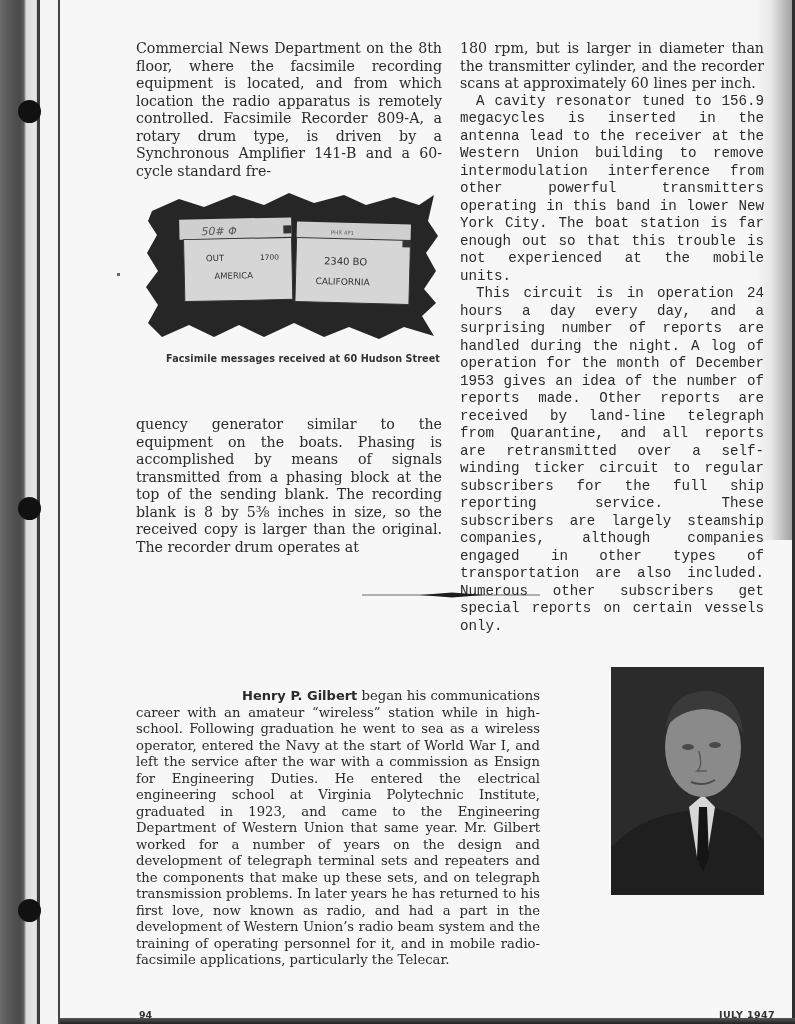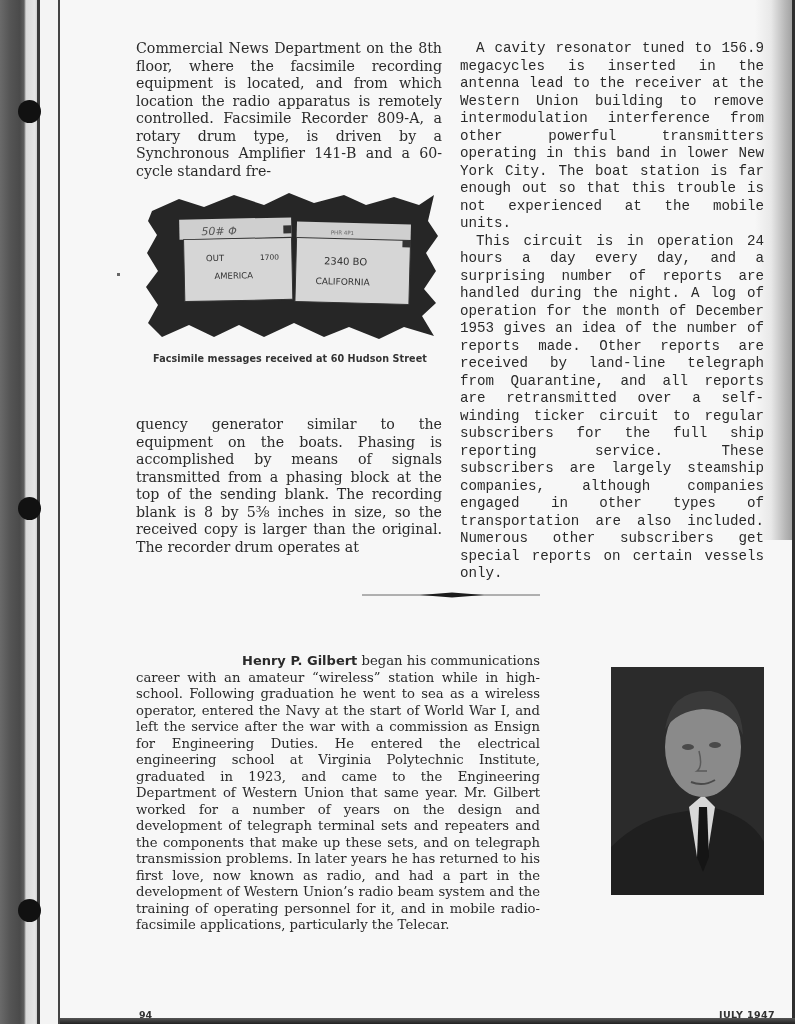--- a/index.html
+++ b/index.html
@@ -30,29 +30,29 @@
   }
   .col p { margin: 0; }
   .indent { text-indent: 16px; font-family: Liberation Mono, monospace; }
   #col-left-top { left: 136px; top: 40px; width: 306px; }
   #col-left-bottom { left: 136px; top: 416px; width: 306px; }
   #col-right { left: 460px; top: 40px; width: 304px; }
 
   .figure { position: absolute; left: 144px; top: 191px; width: 296px; height: 150px; }
   .figure svg { width: 100%; height: 100%; display: block; }
   .caption {
-    position: absolute; left: 140px; top: 353px; width: 300px; text-align: center;
+    position: absolute; left: 140px; top: 353px; width: 300px; text-align: right;
     font-family: "DejaVu Sans", "Liberation Sans", sans-serif; font-weight: bold;
     font-size: 9.6px; color: #333; letter-spacing: 0.1px;
   }
   .divider { position: absolute; left: 362px; top: 592px; width: 178px; height: 6px; }
   .divider svg { display: block; width: 100%; height: 100%; }
 
   .bio {
-    position: absolute; left: 136px; top: 653px; width: 404px;
+    position: absolute; left: 136px; top: 688px; width: 404px;
     font-size: 13.2px; line-height: 16.5px; text-align: justify; text-align-last: left;
   }
   .bio .name {
     font-family: "DejaVu Sans", "Liberation Sans", sans-serif; font-weight: bold; font-size: 13px;
     padding-left: 106px;
   }
   .portrait {
     position: absolute; left: 611px; top: 667px; width: 153px; height: 228px;
     background: #2a2a2a; overflow: hidden;
   }
@@ -107,20 +107,21 @@
     </g>
   </svg>
 </div>
 <div class="caption">Facsimile messages received at 60 Hudson Street</div>
 
 <div class="col" id="col-left-bottom">
   <p>quency generator similar to the equipment on the boats. Phasing is accomplished by means of signals transmitted from a phasing block at the top of the sending blank. The recording blank is 8 by 5⅜ inches in size, so the received copy is larger than the original. The recorder drum operates at</p>
 </div>
 
 <div class="col" id="col-right">
+  <p>180 rpm, but is larger in diameter than the transmitter cylinder, and the recorder scans at approximately 60 lines per inch.</p>
   <p class="indent">A cavity resonator tuned to 156.9 megacycles is inserted in the antenna lead to the receiver at the Western Union building to remove intermodulation interference from other powerful transmitters operating in this band in lower New York City. The boat station is far enough out so that this trouble is not experienced at the mobile units.</p>
   <p class="indent">This circuit is in operation 24 hours a day every day, and a surprising number of reports are handled during the night. A log of operation for the month of December 1953 gives an idea of the number of reports made. Other reports are received by land-line telegraph from Quarantine, and all reports are retransmitted over a self-winding ticker circuit to regular subscribers for the full ship reporting service. These subscribers are largely steamship companies, although companies engaged in other types of transportation are also included. Numerous other subscribers get special reports on certain vessels only.</p>
 </div>
 
 <div class="divider">
   <svg viewBox="0 0 178 6" preserveAspectRatio="none">
     <line x1="0" y1="3" x2="178" y2="3" stroke="#444" stroke-width="0.8"></line>
     <polygon points="58,3 90,0.5 122,3 90,5.5" fill="#1c1c1c"></polygon>
   </svg>
 </div>

